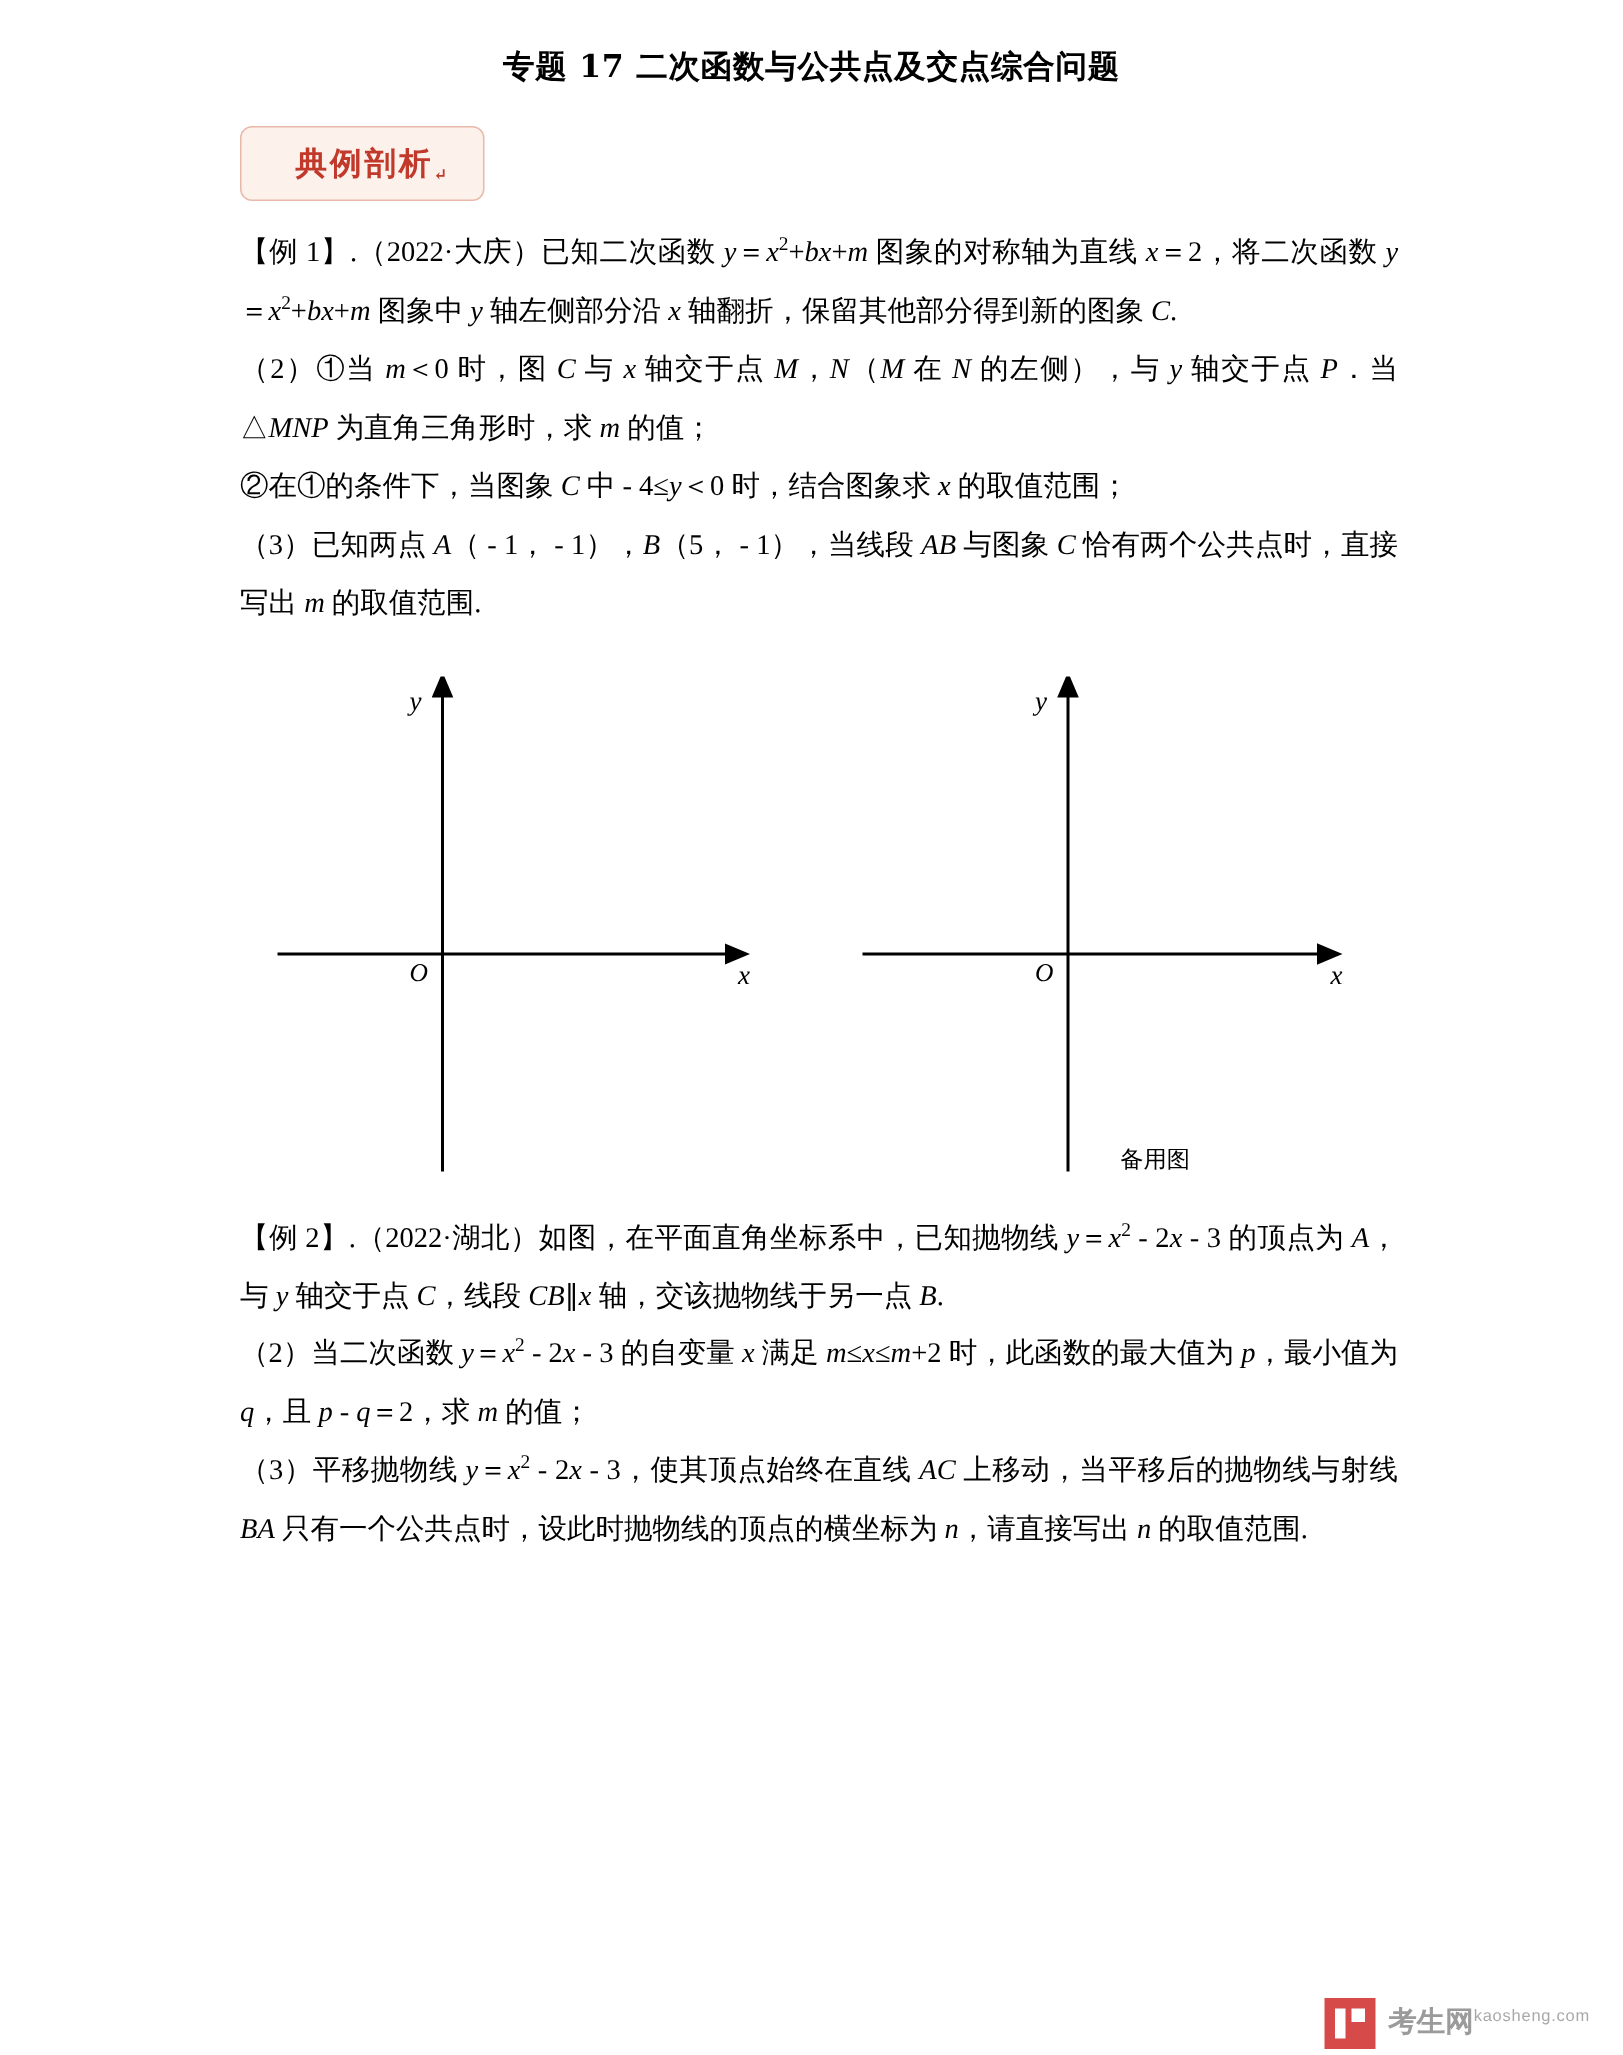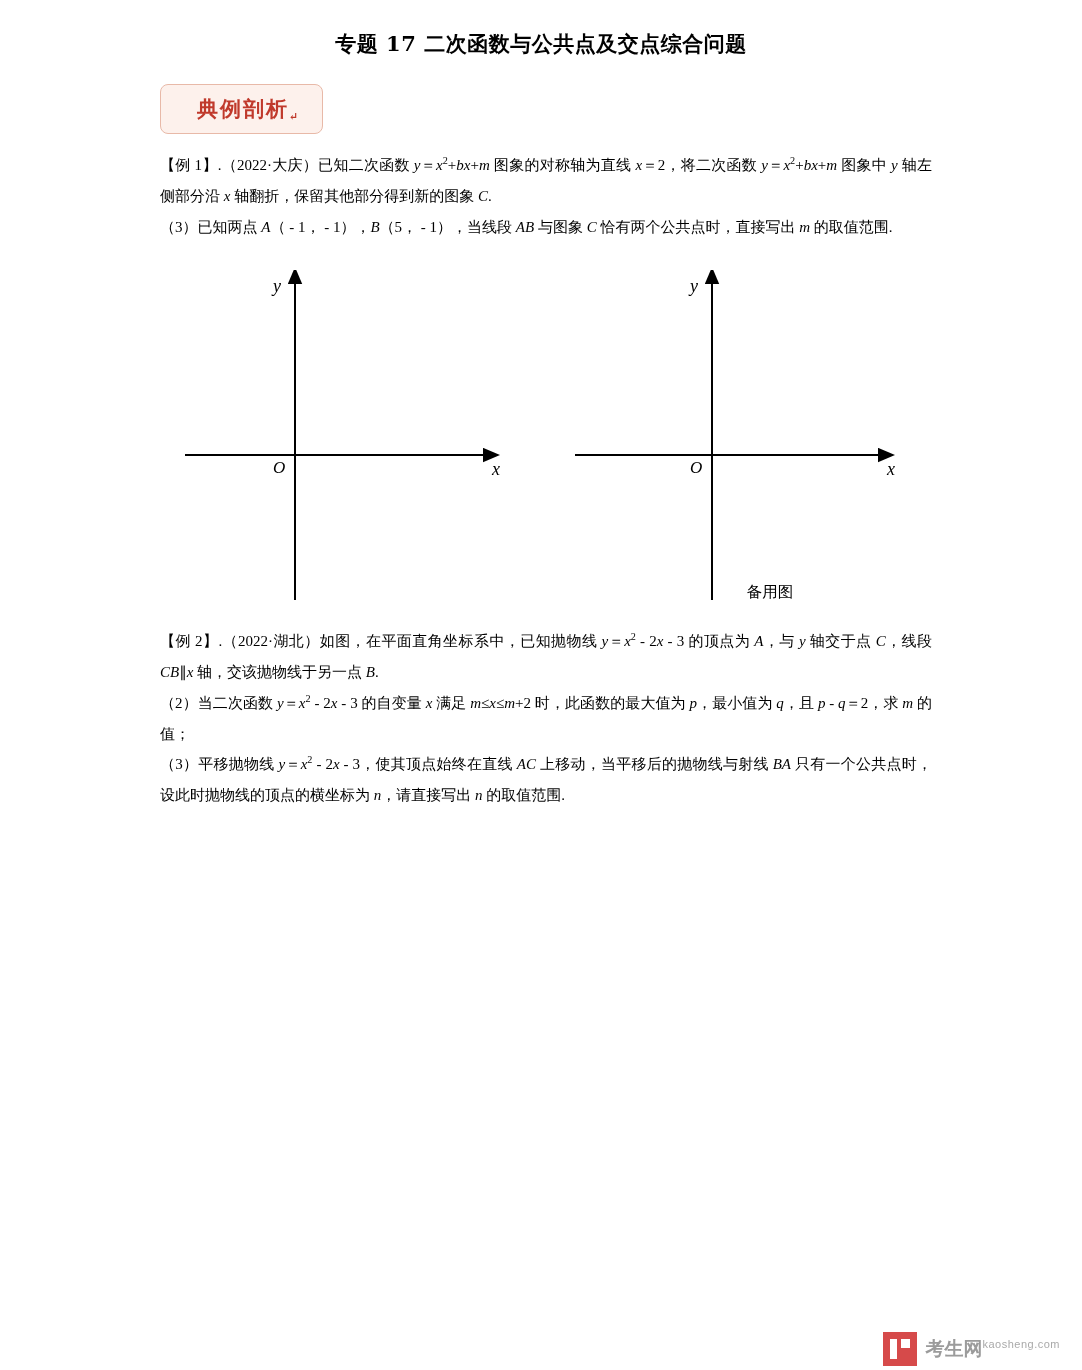--- a/index.html
+++ b/index.html
@@ -46,21 +46,21 @@
     font-family: "DejaVu Serif", serif;
     letter-spacing: 2px;
   }
   .badge .tail {
     font-size: 11px;
     color: #c0392b;
     vertical-align: bottom;
   }
   .body-text {
     margin: 0 150px 0 160px;
-    font-size: 15px;
+    font-size: 19px;
     line-height: 2.05;
     text-align: justify;
   }
   .p {
     margin: 0;
     text-indent: 0;
   }
   .blk1 { margin-top: 16px; }
   .it { font-style: italic; font-family: "Liberation Serif", serif; }
   sup { font-size: 0.68em; vertical-align: super; line-height: 0; }
@@ -137,20 +137,22 @@
 <div class="page">
 
   <div class="title">专题 17 二次函数与公共点及交点综合问题</div>
 
   <div class="badge-wrap">
     <span class="badge"><span>典例剖析</span><span class="tail">↵</span></span>
   </div>
 
   <div class="body-text blk1">
     <p class="p">【例 1】.（2022·大庆）已知二次函数 <span class="it">y</span>＝<span class="it">x</span><sup>2</sup>+<span class="it">bx</span>+<span class="it">m</span> 图象的对称轴为直线 <span class="it">x</span>＝2，将二次函数 <span class="it">y</span>＝<span class="it">x</span><sup>2</sup>+<span class="it">bx</span>+<span class="it">m</span> 图象中 <span class="it">y</span> 轴左侧部分沿 <span class="it">x</span> 轴翻折，保留其他部分得到新的图象 <span class="it">C</span>.</p>
+    <p class="p">（2）①当 <span class="it">m</span>＜0 时，图 <span class="it">C</span> 与 <span class="it">x</span> 轴交于点 <span class="it">M</span>，<span class="it">N</span>（<span class="it">M</span> 在 <span class="it">N</span> 的左侧），与 <span class="it">y</span> 轴交于点 <span class="it">P</span>．当 △<span class="it">MNP</span> 为直角三角形时，求 <span class="it">m</span> 的值；</p>
+    <p class="p">②在①的条件下，当图象 <span class="it">C</span> 中 - 4≤<span class="it">y</span>＜0 时，结合图象求 <span class="it">x</span> 的取值范围；</p>
     <p class="p">（3）已知两点 <span class="it">A</span>（ - 1， - 1），<span class="it">B</span>（5， - 1），当线段 <span class="it">AB</span> 与图象 <span class="it">C</span> 恰有两个公共点时，直接写出 <span class="it">m</span> 的取值范围.</p>
   </div>
 
   <div class="figs">
 
     <div class="fig fig-left">
       <svg width="420" height="350" viewBox="0 0 420 350">
         <defs>
           <marker id="ah1" markerWidth="10" markerHeight="10" refX="1" refY="3.6" orient="auto">
             <path d="M0,0 L0,7.2 L8.5,3.6 z" fill="#000"></path>

